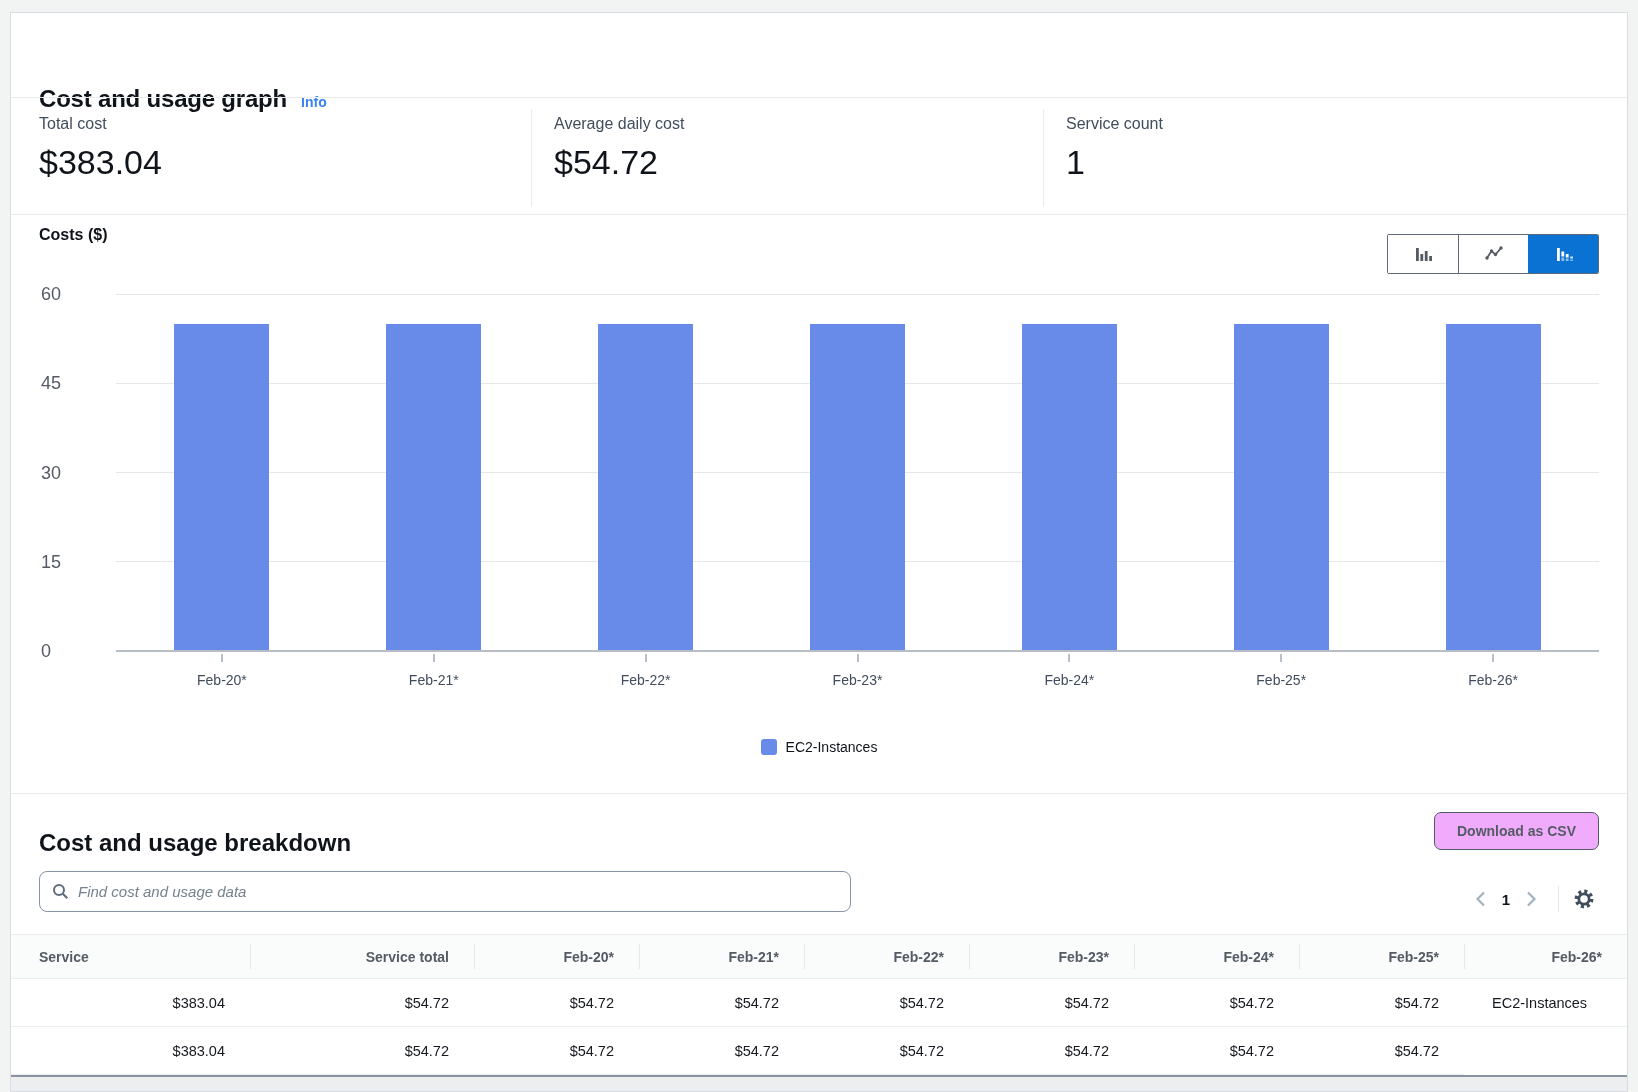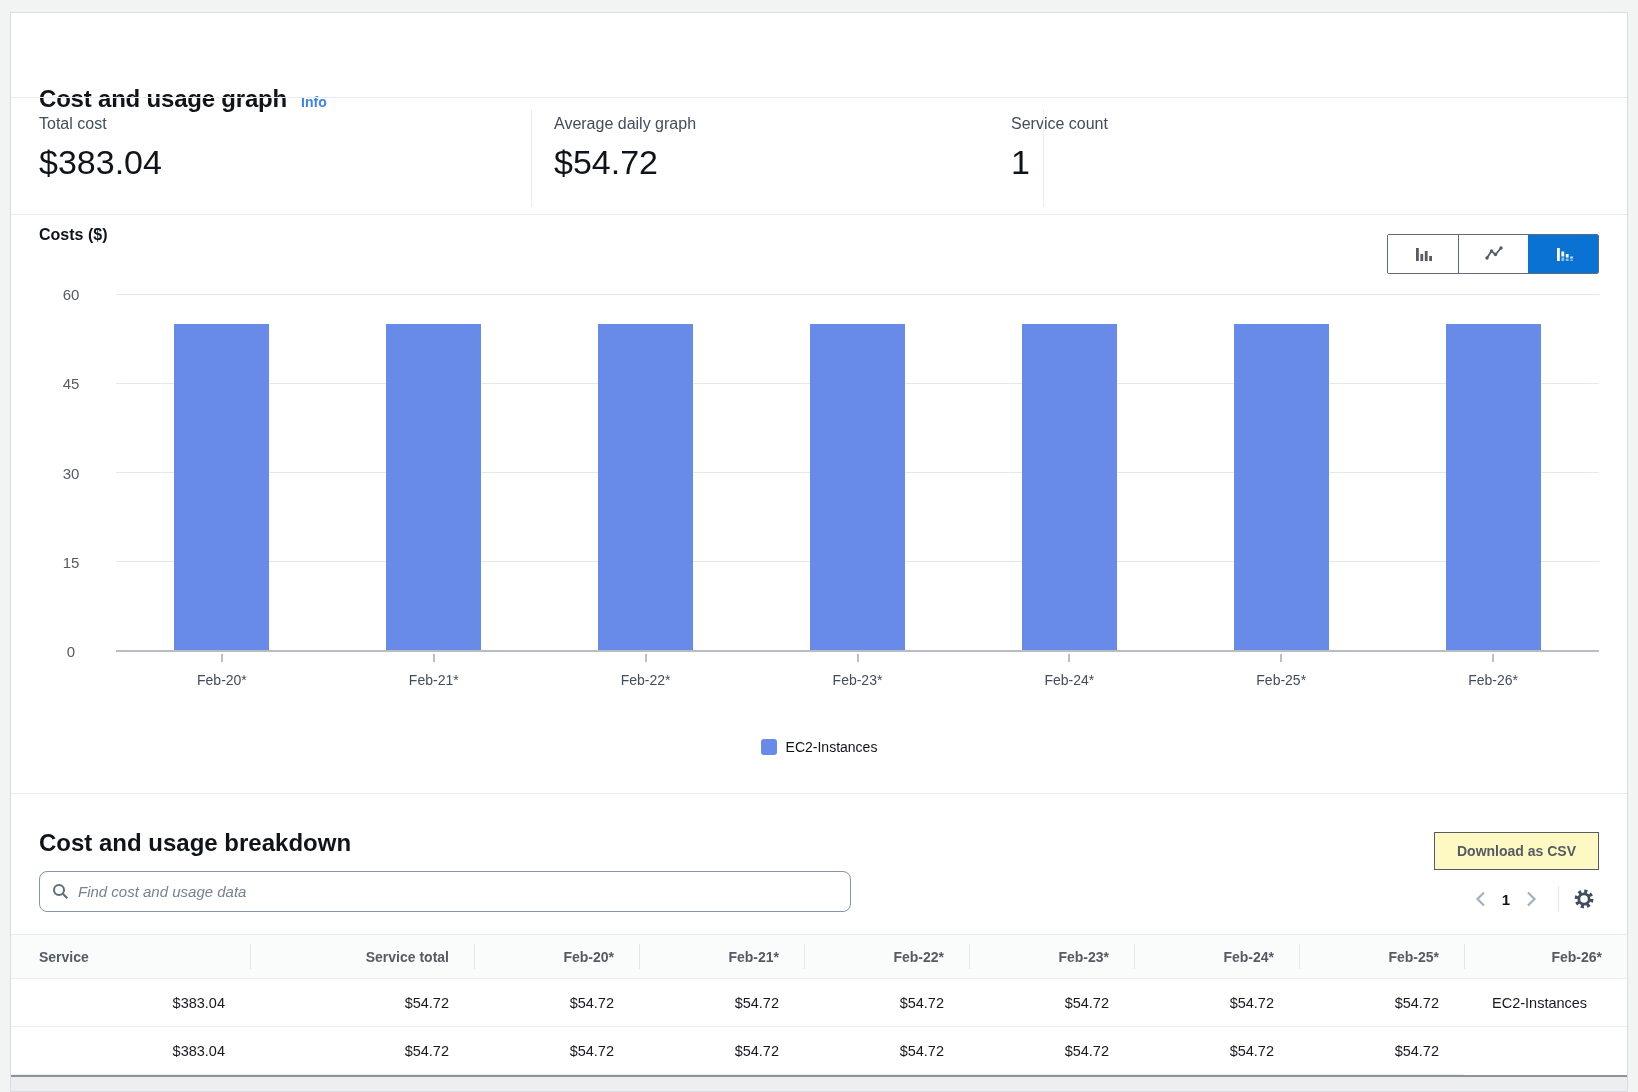--- a/index.html
+++ b/index.html
@@ -37,39 +37,39 @@
     border:1px solid #5f6b7a; border-radius:2px; overflow:hidden; background:#fff;
   }
   .toggle-btn { width:70px; height:38px; display:flex; align-items:center; justify-content:center; background:#fff; cursor:pointer; }
   .toggle-btn + .toggle-btn { border-left:1px solid #5f6b7a; }
   .toggle-btn.selected { background:#0972d3; border-left-color:#0972d3; }
 
   .plot { position:absolute; left:105px; top:281px; width:1483px; height:357px; }
   .gridline { position:absolute; left:0; right:0; height:1px; background:#e4e8eb; z-index:1; }
   .axisline { position:absolute; left:0; right:0; top:356px; height:2px; background:#b6bdc5; z-index:3; }
   .ytick {
-    position:absolute; left:-75px; width:60px; text-align:center;
-    font-size:15px; color:#545b64; transform:translateY(-50%); z-index:1;
+    position:absolute; left:-75px; width:60px; text-align:left;
+    font-size:18px; color:#545b64; transform:translateY(-50%); z-index:1;
   }
   .bar { position:absolute; bottom:1px; width:95px; z-index:2; }
   .xtick { position:absolute; top:360px; width:2px; height:8px; background:#b9c0c9; }
   .xlabel { position:absolute; top:378px; text-align:center; font-size:14px; color:#414d5c; }
 
   .legend { position:absolute; left:28px; right:28px; top:726px; text-align:center; }
   .legend-inner { display:inline-flex; align-items:center; gap:9px; }
   .legend-swatch { width:16px; height:16px; border-radius:3px; display:inline-block; }
   .legend-label { font-size:14px; color:#0f141a; }
 
   
   .breakdown-title { position:absolute; left:28px; top:816px; font-size:24px; font-weight:700; }
   .dl-btn {
     position:absolute; right:28px; top:799px; height:38px;
-    background:#fef9c3; border:1px solid #545b64; border-radius:0;
+    background:#f0abfc; border:1px solid #545b64; border-radius:7px;
     font-family:inherit; font-size:14px; font-weight:700; color:#545b64;
-    padding:0 22px; cursor:pointer;margin-top:20px;
+    padding:0 22px; cursor:pointer;
   }
   .search-box {
     position:absolute; left:28px; top:858px; width:812px; height:41px;
     border:1px solid #8695a7; border-radius:8px; background:#fff;
     display:flex; align-items:center; padding:0 12px; gap:9px;
   }
   .search-box input {
     flex:1; border:none; outline:none; font-family:inherit; font-size:15px; color:#0f141a; background:transparent;
   }
   .search-box input::placeholder { font-style:italic; color:#76828f; opacity:1; }
@@ -105,24 +105,24 @@
     <span class="page-title">Cost and usage graph</span>
     <a class="info-link">Info</a>
   </div>
   <div class="hdivider" style="top:84px"></div>
 
   <div class="stat" style="left:28px">
     <div class="stat-label">Total cost</div>
     <div class="stat-value">$383.04</div>
   </div>
   <div class="stat" style="left:543px">
-    <div class="stat-label">Average daily graph</div>
+    <div class="stat-label">Average daily cost</div>
     <div class="stat-value">$54.72</div>
   </div>
-  <div class="stat" style="left:1000px">
+  <div class="stat" style="left:1055px">
     <div class="stat-label">Service count</div>
     <div class="stat-value">1</div>
   </div>
   <div class="vdiv" style="left:520px"></div>
   <div class="vdiv" style="left:1032px"></div>
   <div class="hdivider" style="top:201px"></div>
 
   <div class="costs-title">Costs ($)</div>
 
   <div class="toggle-group">

